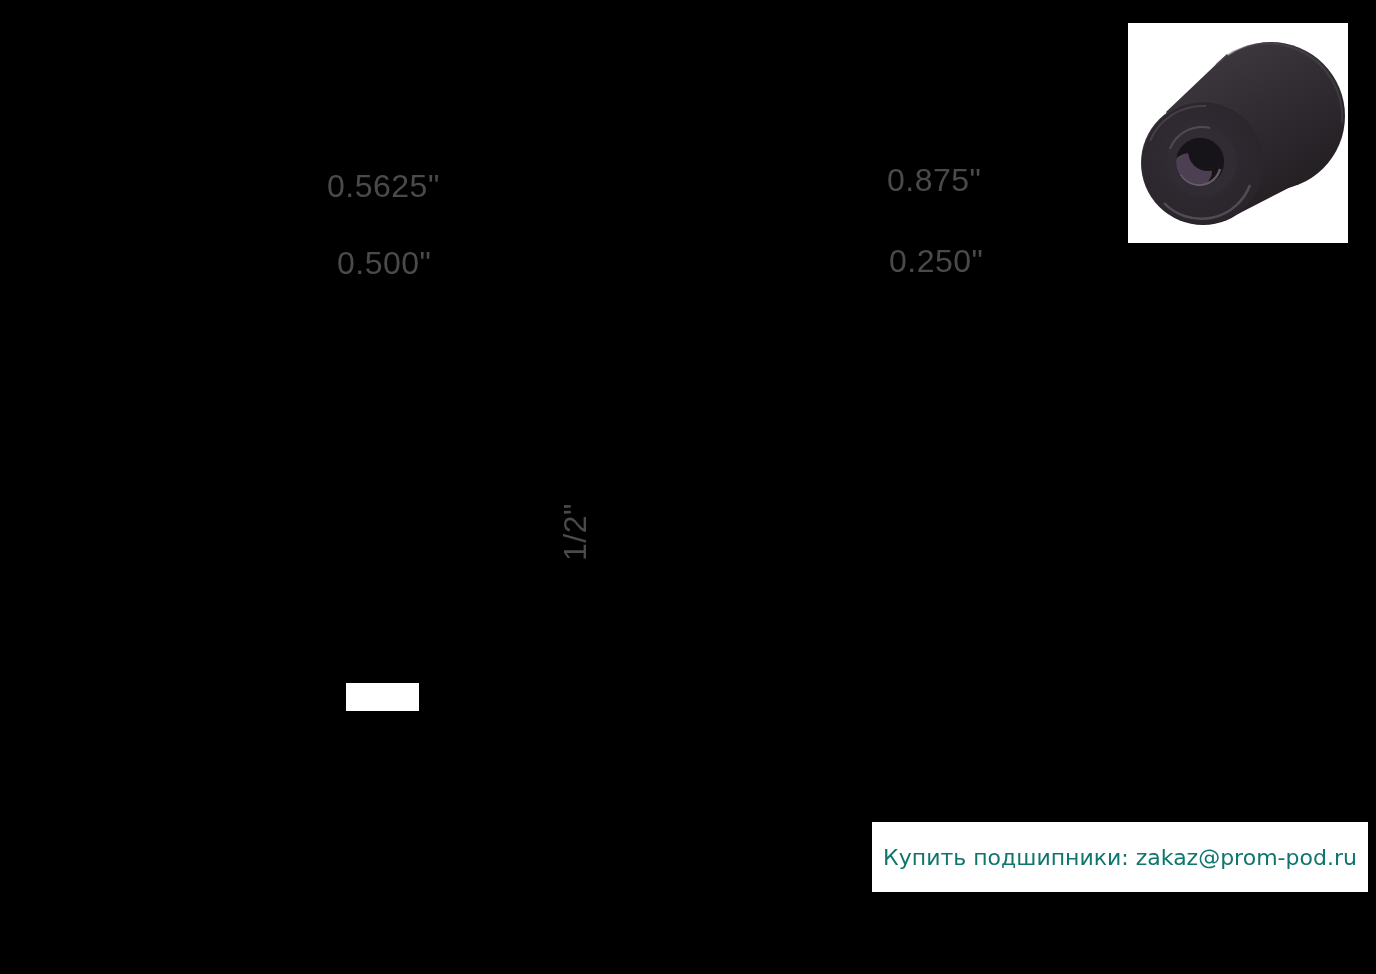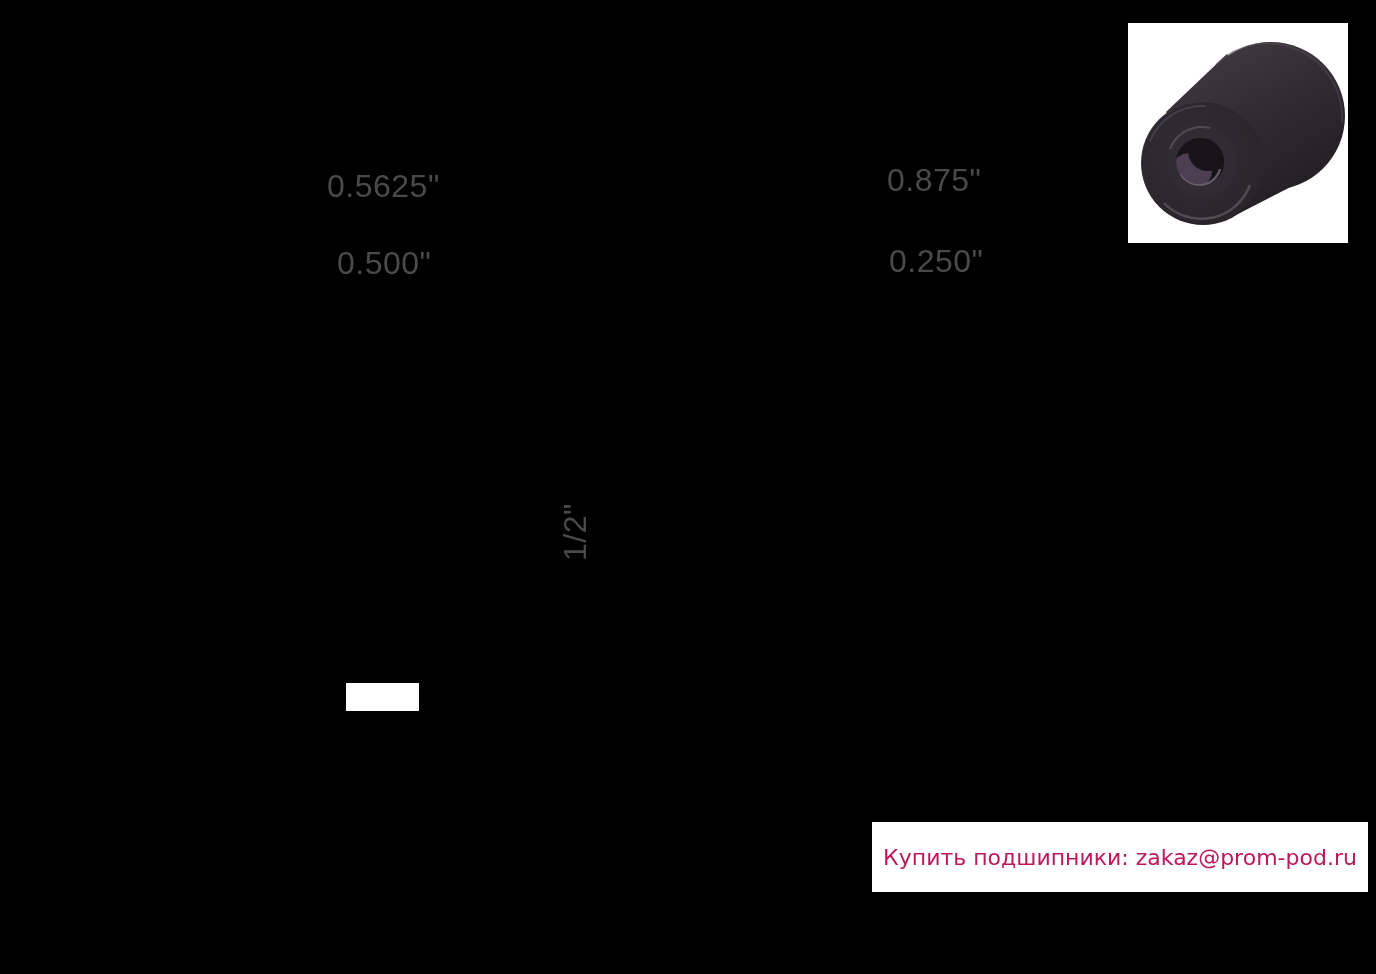--- a/index.html
+++ b/index.html
@@ -108,17 +108,17 @@
         <circle cx="72" cy="139" r="24" fill="#171419"></circle>
         <g clip-path="url(#boreClip)">
           <ellipse cx="63" cy="148" rx="21" ry="18" fill="#4d3f52"></ellipse>
           <circle cx="80" cy="128" r="20" fill="#171419"></circle>
           <path d="M 52 152 A 22 22 0 0 0 92 146" fill="none" stroke="#6a6370" stroke-width="2.5" opacity="0.9"></path>
         </g>
       </g>
     </svg>
   </figure>
 
-  <div class="contact-banner" style="background: rgb(255, 255, 255); color: #be185d; align-items: center;">
+  <div class="contact-banner" style="background: rgb(255, 255, 255); color: #0f766e; align-items: center;">
     <span>Купить подшипники: zakaz@prom-pod.ru</span>
   </div>
 
 </div>
 
 </body></html>

